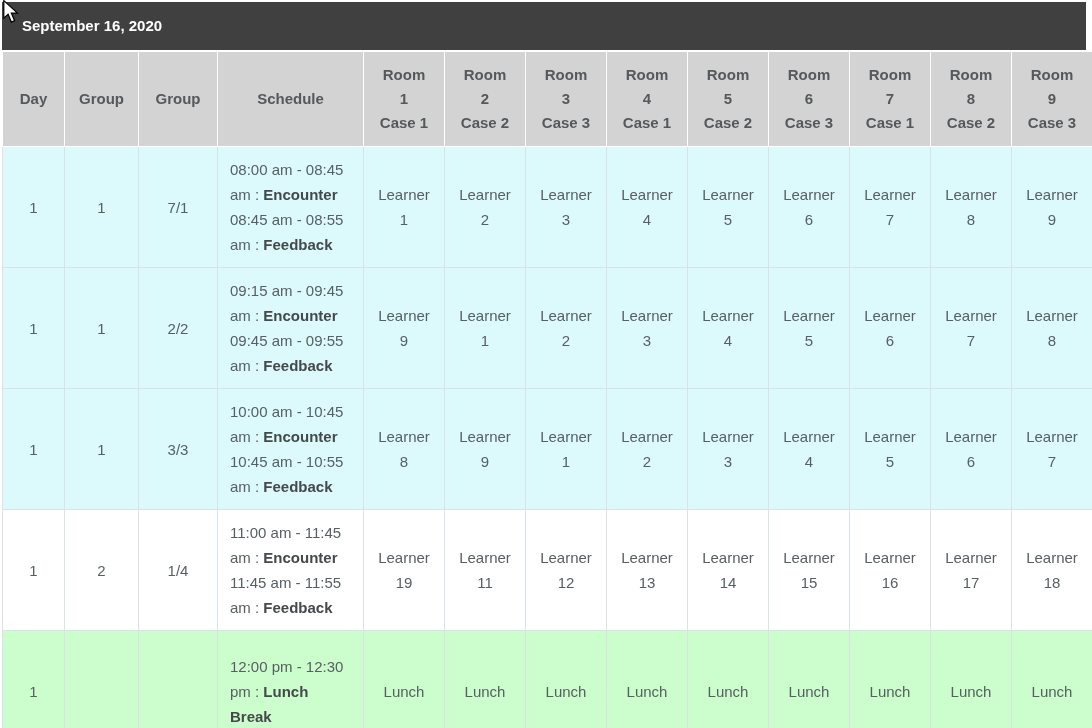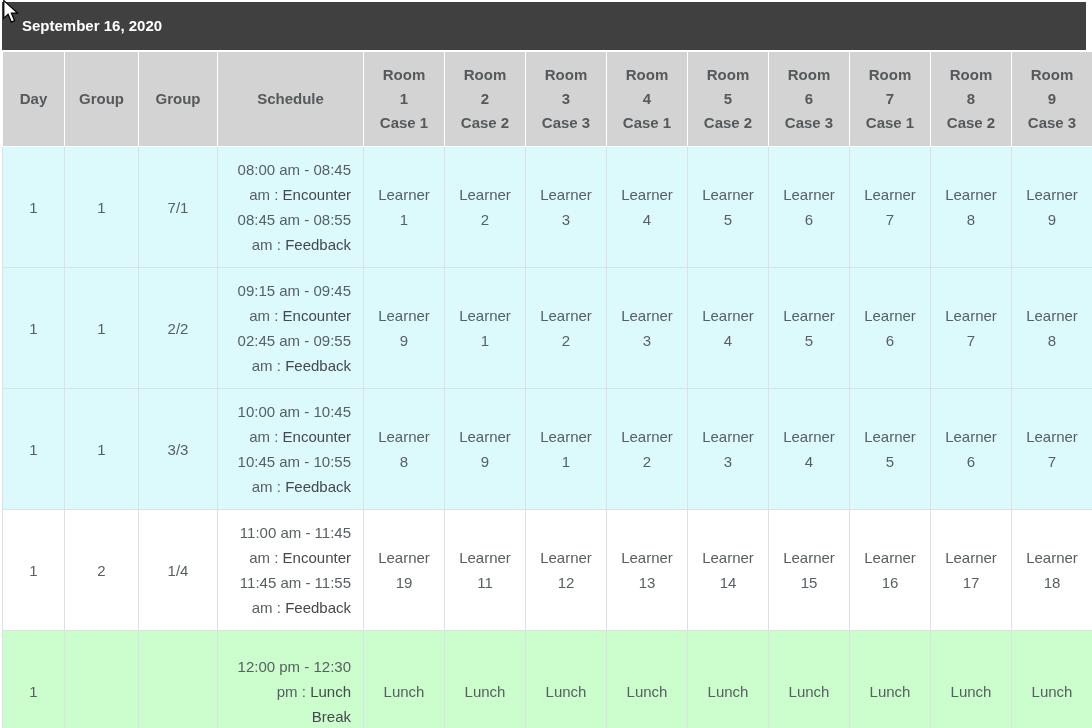--- a/index.html
+++ b/index.html
@@ -45,26 +45,26 @@
     border: 1px solid #d9e2e4;
     color: #575f62;
     font-size: 15px;
     text-align: center;
     vertical-align: middle;
     line-height: 25px;
     padding: 4px 10px;
     word-wrap: break-word;
   }
   td.sched {
-    text-align: right;
+    text-align: left;
     padding: 8px 12px;
     line-height: 25px;
   }
   .sline { display: block; white-space: nowrap; }
-  .b { font-weight: 400; color: #45494b; }
+  .b { font-weight: 700; color: #45494b; }
 
   .cursor {
     position: absolute;
     top: 0; left: 0;
     width: 22px; height: 24px;
     z-index: 10;
     pointer-events: none;
   }
 </style>
 </head>
@@ -169,21 +169,21 @@
           <td>Learner 8</td>
           <td>Learner 9</td>
         </tr>
         <tr style="background: rgb(220, 250, 252);">
           <td>1</td>
           <td>1</td>
           <td>2/2</td>
           <td class="sched">
             <div class="sline"><span>09:15 am - 09:45</span></div>
             <div class="sline"><span>am : </span><span class="b">Encounter</span></div>
-            <div class="sline"><span>02:45 am - 09:55</span></div>
+            <div class="sline"><span>09:45 am - 09:55</span></div>
             <div class="sline"><span>am : </span><span class="b">Feedback</span></div>
           </td>
           <td>Learner 9</td>
           <td>Learner 1</td>
           <td>Learner 2</td>
           <td>Learner 3</td>
           <td>Learner 4</td>
           <td>Learner 5</td>
           <td>Learner 6</td>
           <td>Learner 7</td>

